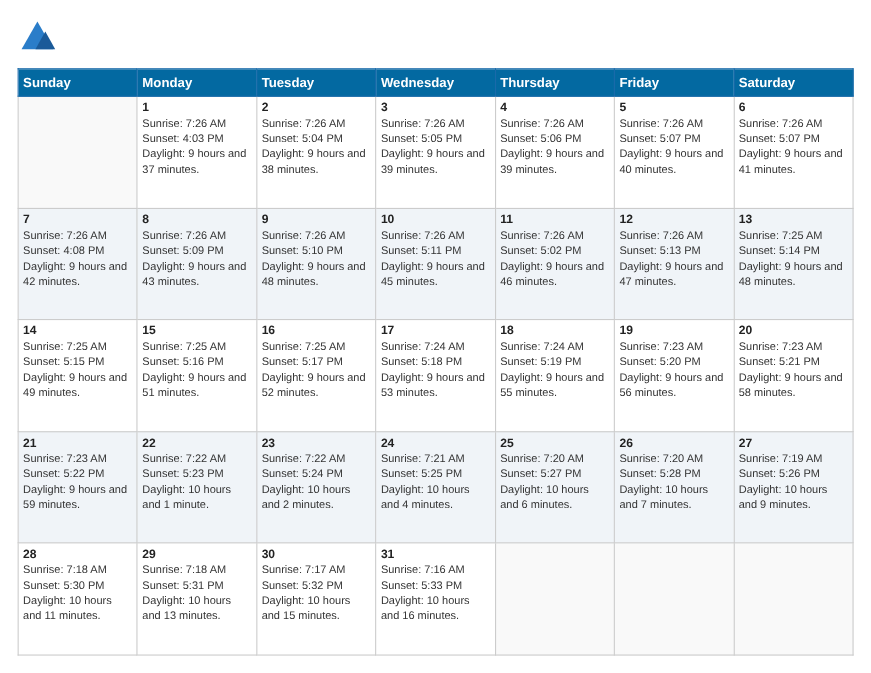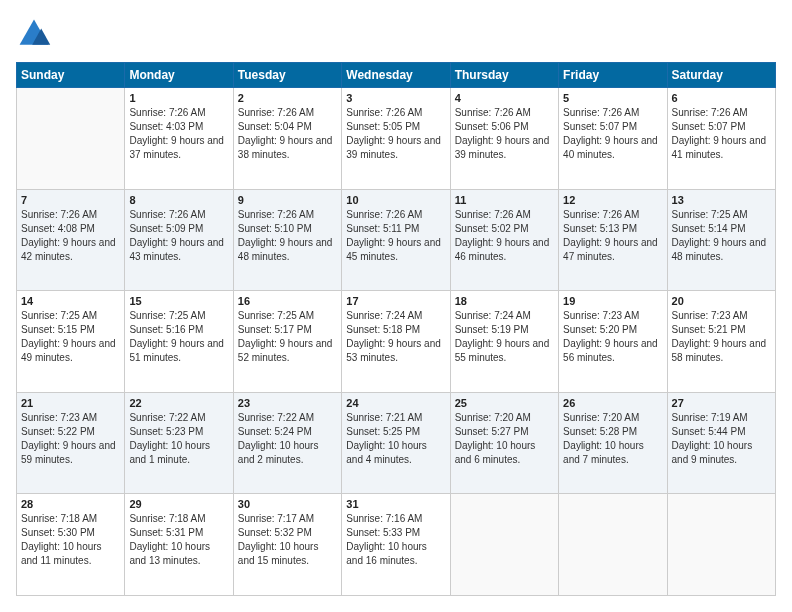--- a/index.html
+++ b/index.html
@@ -342,21 +342,21 @@
         <div class="day-info">
           <span>Sunrise: 7:20 AM</span><br>
           <span>Sunset: 5:28 PM</span><br>
           <span>Daylight: 10 hours and 7 minutes.</span>
         </div>
       </td>
           <td>
         <span class="day-num">27</span>
         <div class="day-info">
           <span>Sunrise: 7:19 AM</span><br>
-          <span>Sunset: 5:44 PM</span><br>
+          <span>Sunset: 5:26 PM</span><br>
           <span>Daylight: 10 hours and 9 minutes.</span>
         </div>
       </td>
         </tr>
         <tr>
           <td>
         <span class="day-num">28</span>
         <div class="day-info">
           <span>Sunrise: 7:18 AM</span><br>
           <span>Sunset: 5:30 PM</span><br>

